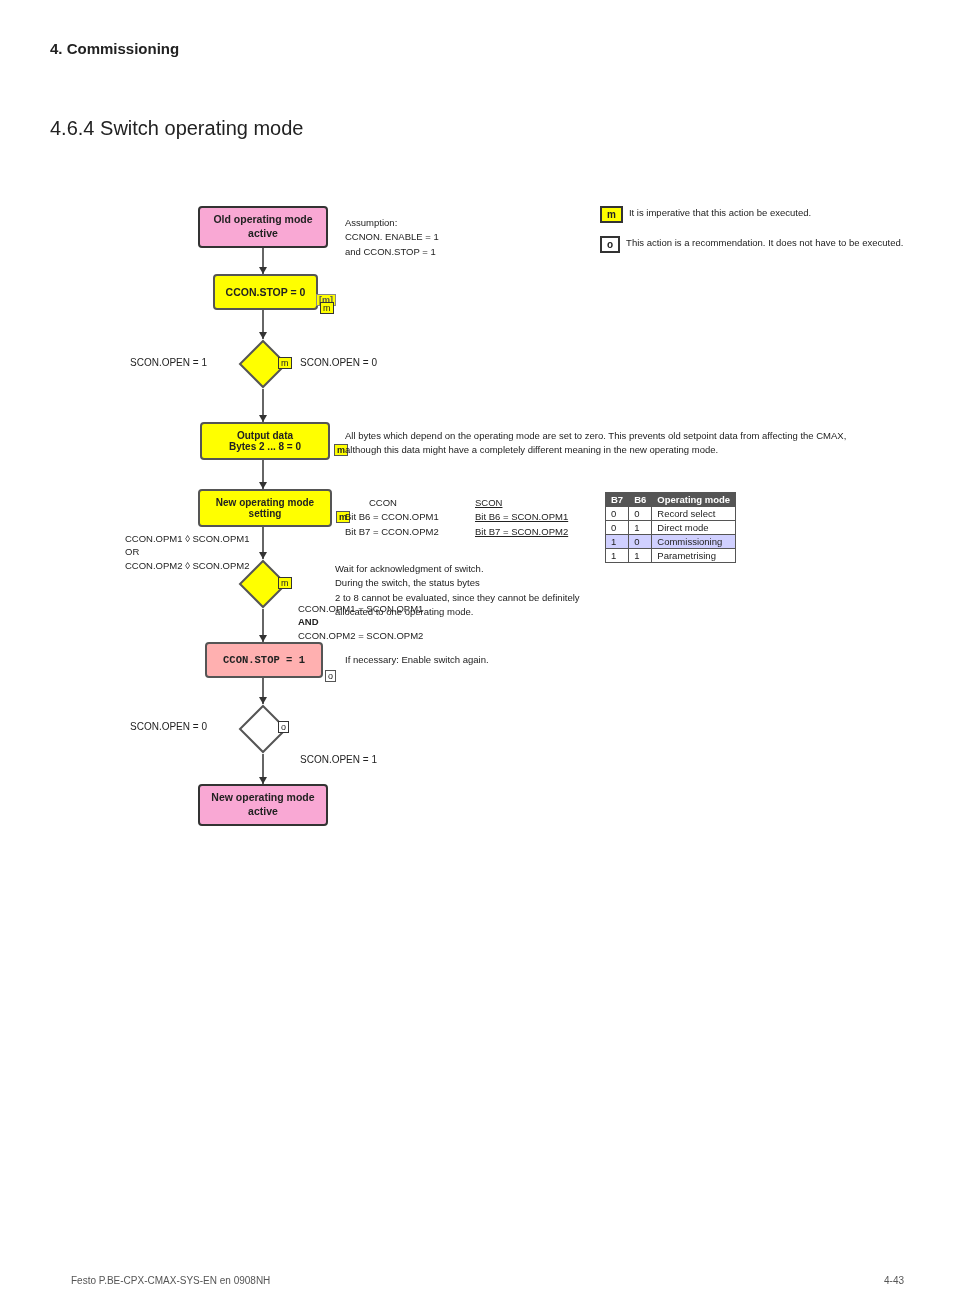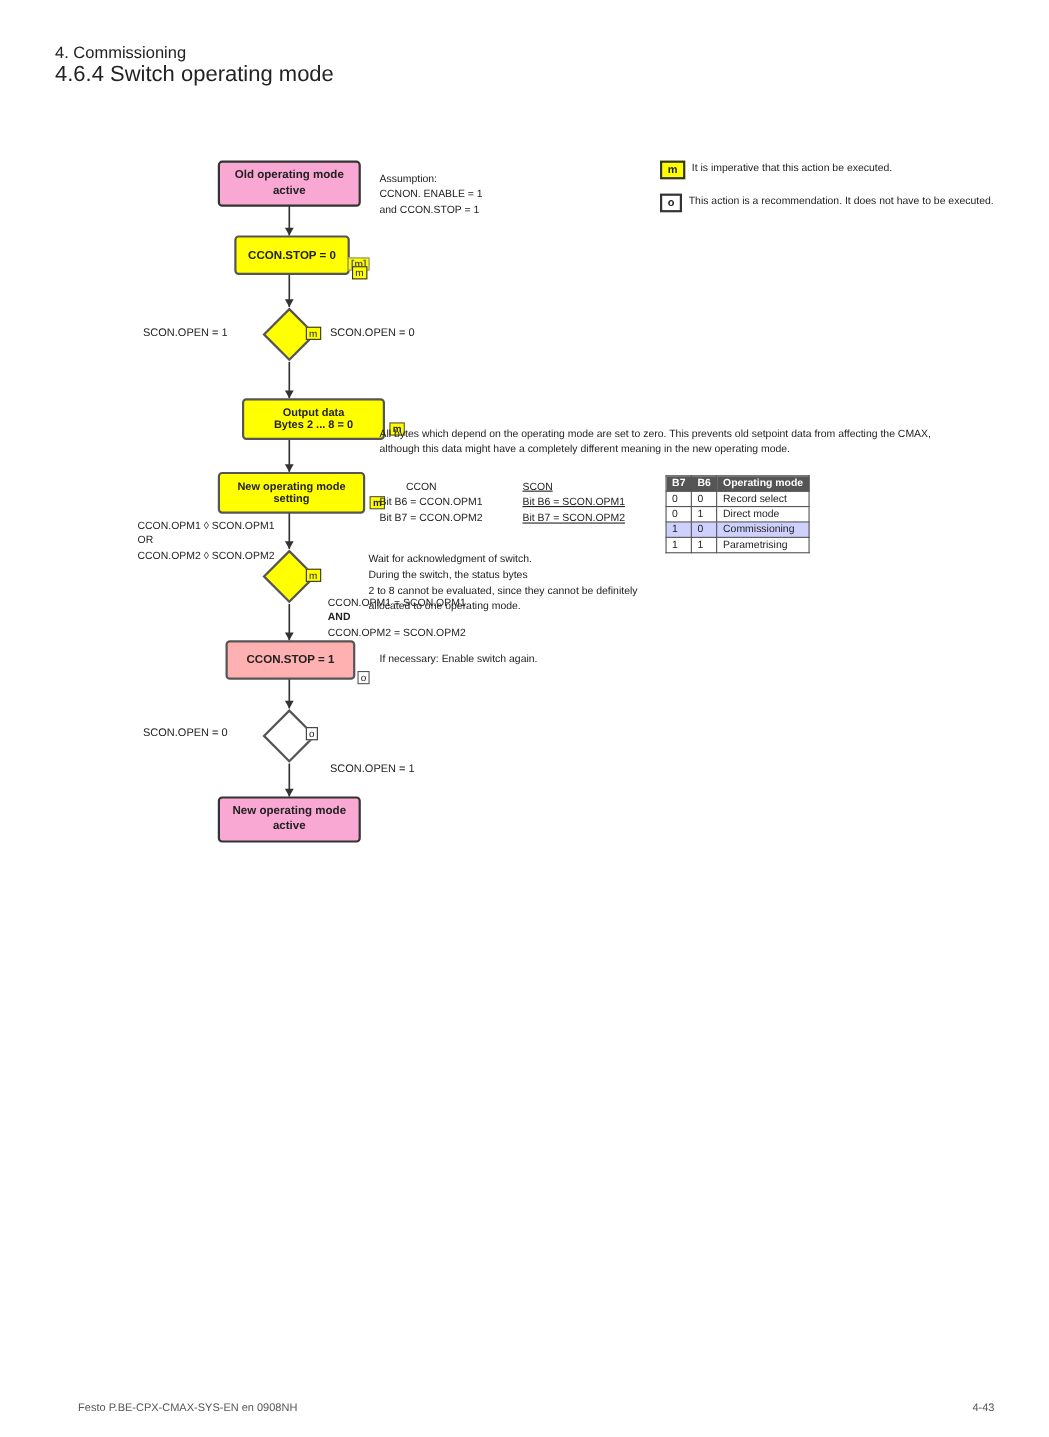--- a/index.html
+++ b/index.html
@@ -13,21 +13,22 @@
       position: relative;
     }
     .page {
       width: 954px;
       min-height: 1306px;
       padding: 40px 50px 40px 50px;
       position: relative;
     }
     .section-title {
       font-size: 15px;
-      font-weight: normal;
+      font-weight: bold;
+      margin-bottom: 60px;
     }
     .subsection-title {
       font-size: 20px;
       font-weight: normal;
       margin-bottom: 24px;
     }
     .diagram-area {
       position: relative;
       width: 860px;
       height: 760px;
@@ -48,20 +49,21 @@
     }
     .box-yellow {
       background: #ffff00;
       border: 2px solid #555;
       border-radius: 4px;
     }
     .box-pink {
       background: #ffb0b0;
       border: 2px solid #555;
       border-radius: 4px;
+      font-family: Liberation Mono, monospace;
     }
     .diamond {
       position: absolute;
       width: 50px;
       height: 50px;
     }
     .table-operating {
       position: absolute;
       border-collapse: collapse;
       font-size: 9.5px;
@@ -151,21 +153,21 @@
       <svg width="50" height="50">
         <polygon points="25,2 48,25 25,48 2,25" fill="#ffff00" stroke="#555" stroke-width="2"></polygon>
       </svg>
     </div>
     <div style="position:absolute; left:228px; top:193px; font-size:9px; border:1px solid #333; padding:0 2px; background:#ffff00;">m</div>
 
     <div style="position:absolute; left:80px; top:193px; font-size:10px;">SCON.OPEN = 1</div>
 
     <div style="position:absolute; left:250px; top:193px; font-size:10px;">SCON.OPEN = 0</div>
 
-    <div class="box-rounded-rect box-yellow" style="left:150px; top:258px; width:130px; height:38px; text-align:center;margin-left:20px;">
+    <div class="box-rounded-rect box-yellow" style="left:150px; top:258px; width:130px; height:38px; text-align:center;">
       <span style="white-space:pre-line; font-size:10px;">Output data
 Bytes 2 ... 8 = 0</span>
       <span style="position:absolute; right:-20px; bottom:2px; font-size:9px; border:1px solid #555; padding:0 2px; background:#ffff00;">m</span>
     </div>
 
     <div class="box-rounded-rect box-yellow" style="left:148px; top:325px; width:134px; height:38px; text-align:center;">
       <span style="white-space:pre-line; font-size:10px;">New operating mode
 setting</span>
       <span style="position:absolute; right:-20px; bottom:2px; font-size:9px; border:1px solid #555; padding:0 2px; background:#ffff00;">m</span>
     </div>
@@ -230,21 +232,21 @@
       <div style="font-size:9.5px; line-height:1.4;">It is imperative that this action
 be executed.</div>
     </div>
     <div style="position:absolute; left:550px; top:72px; display:flex; align-items:flex-start; gap:6px;">
       <div style="border:2px solid #333; background:#fff; font-size:10px; font-weight:bold; padding:1px 5px; min-width:20px; text-align:center;">o</div>
       <div style="font-size:9.5px; line-height:1.4;">This action is a recommendation.
 It does not have to be executed.</div>
     </div>
 
 
-    <div style="position:absolute; left:295px; top:265px; width:510px; font-size:9.5px; line-height:1.5;margin-top:19px;">All bytes which depend on the operating mode are set to zero. This prevents old
+    <div style="position:absolute; left:295px; top:265px; width:510px; font-size:9.5px; line-height:1.5;">All bytes which depend on the operating mode are set to zero. This prevents old
 setpoint data from affecting the CMAX, although this data might have a completely
 different meaning in the new operating mode.</div>
 
     <div style="position:absolute; left:295px; top:332px; font-size:9.5px; line-height:1.5;">
       <span style="white-space:pre-line;margin-left:24px;">CCON
 Bit B6 = CCON.OPM1
 Bit B7 = CCON.OPM2</span>
     </div>
     <div style="position:absolute; left:425px; top:332px; font-size:9.5px; line-height:1.5;text-decoration:underline;">
       <span style="white-space:pre-line;">SCON

